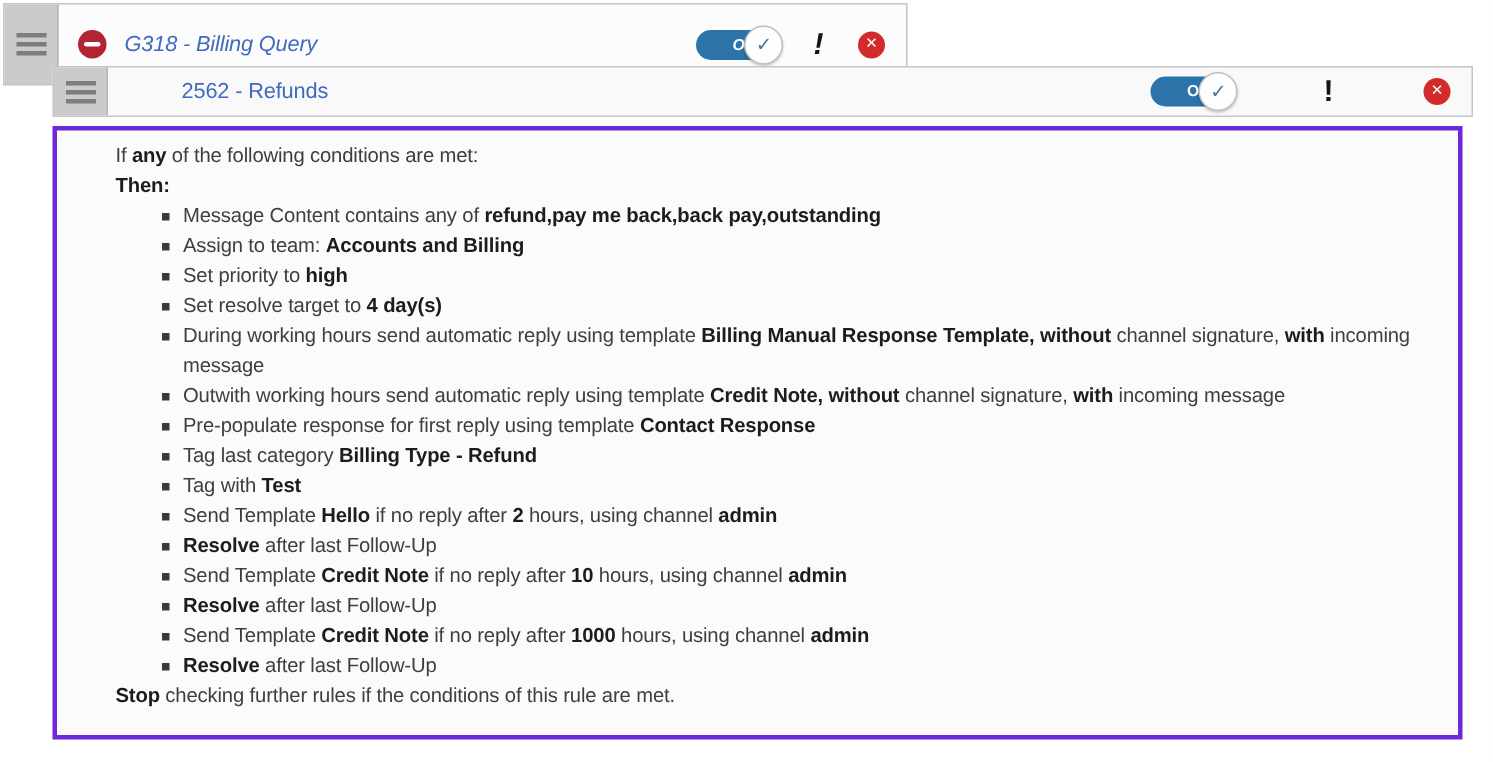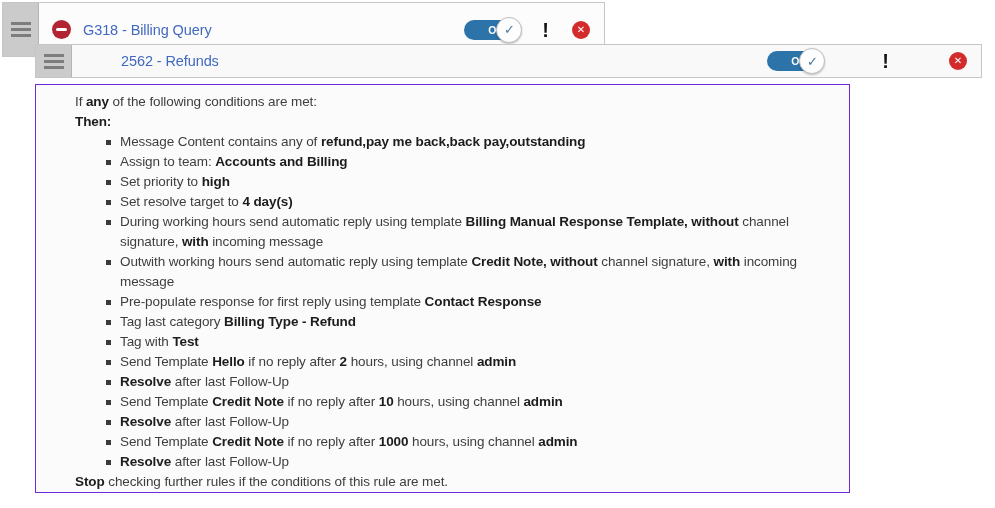--- a/index.html
+++ b/index.html
@@ -2,21 +2,21 @@
 <html><head>
 <meta charset="utf-8">
 <style>
   * { margin:0; padding:0; box-sizing:border-box; }
   html,body { width:995px; height:508px; background:#ffffff;
               font-family:"Liberation Sans","DejaVu Sans",sans-serif; }
   .rule-header {
     position:absolute; display:flex; align-items:center;
     border:1px solid #c6c6c6; background:#fcfcfc;
   }
-  #rule1-header { left:2px; top:2px; width:603px; height:55px; }
+  #rule1-header { left:2px; top:2px; width:603px; height:55px;font-style:italic; }
   #rule2-header { left:35px; top:44px; width:947px; height:34px; background:#f9f9f9;gap:37px; }
   .drag-handle {
     align-self:stretch; width:36px; background:#cbcbcb;
     border-right:1px solid #b5b5b5; display:flex; align-items:center; justify-content:center;
     cursor:grab; flex:0 0 auto;
   }
   .drag-bars { width:20px; height:3px; background:#7d7d7d;
     box-shadow:0 -6px 0 #7d7d7d, 0 6px 0 #7d7d7d; }
   .no-entry {
     width:19px; height:19px; border-radius:50%; background:#b22433;
@@ -44,22 +44,22 @@
   .alert-icon {
     font-size:20px; font-weight:800; color:#141414; margin:0 0 0 20px;
     flex:0 0 auto; cursor:pointer; line-height:1;
   }
   .close-icon {
     width:18px; height:18px; border-radius:50%; background:#d32b2b; color:#ffffff;
     font-size:10px; font-weight:700; display:flex; align-items:center; justify-content:center;
     margin:0 14px 0 23px; flex:0 0 auto; cursor:pointer; line-height:1;
   }
   #rule-body-box {
-    position:absolute; left:35px; top:84px; width:815px; height:409px;
-    background:#fbfbfb; border:1px solid #6d28d9;
+    position:absolute; left:35px; top:84px; width:940px; height:409px;
+    background:#fbfbfb; border:3px solid #6d28d9;
     padding:7px 14px 0 39px; overflow:hidden;
   }
   .line {
     font-size:13.5px; line-height:20px; color:#3e3e3e;
     letter-spacing:-0.1px; white-space:pre-wrap;
   }
   .line .b { font-weight:700; color:#1c1c1c; }
   .line.bullet { padding-left:45px; position:relative; }
   .bullet-marker {
     position:absolute; left:31px; top:8px; width:5px; height:5px; background:#3a3a3a;

